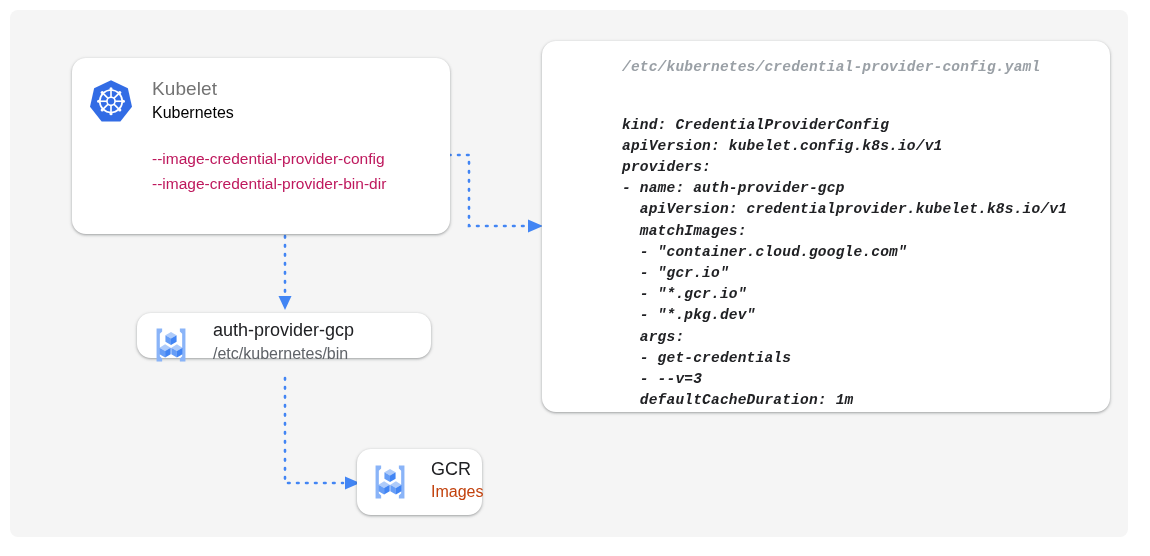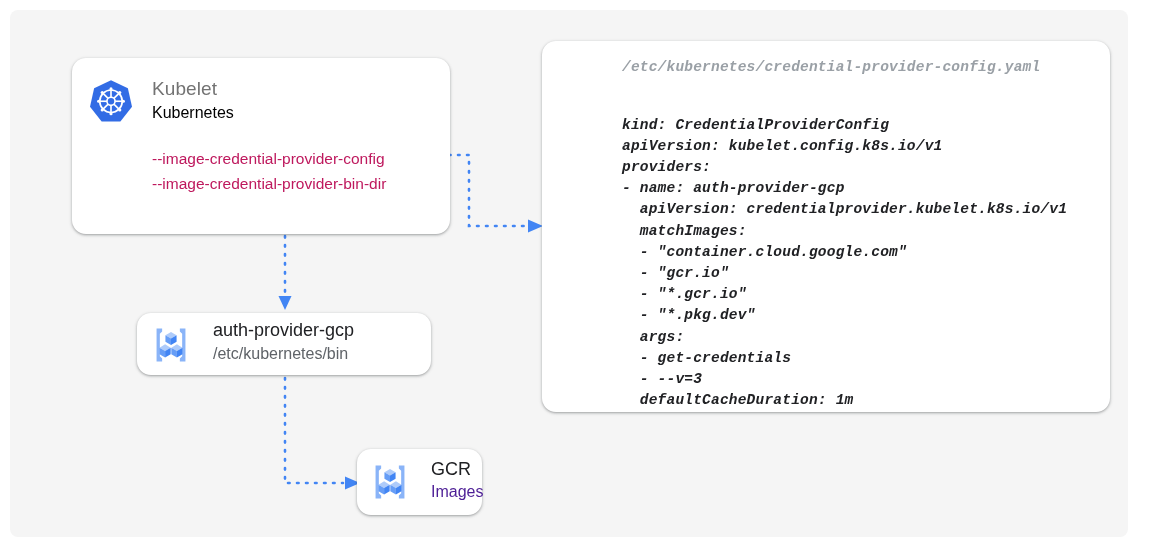--- a/index.html
+++ b/index.html
@@ -73,21 +73,21 @@
     color: #be185d;
     line-height: 25px;
   }
   #kubelet-flags div { white-space: nowrap; }
 
   
   #auth-card {
     left: 137px;
     top: 313px;
     width: 294px;
-    height: 62px;
+    height: 45px;
   }
   #auth-icon {
     position: absolute;
     left: 13px;
     top: 11px;
     width: 42px;
     height: 42px;
   }
   #auth-title {
     position: absolute;
@@ -123,21 +123,21 @@
     left: 74px;
     top: 10px;
     font-size: 18px;
     color: #202124;
   }
   #gcr-subtitle {
     position: absolute;
     left: 74px;
     top: 34px;
     font-size: 16px;
-    color: #4c1d95;
+    color: #c2410c;
   }
 
   
   #yaml-card {
     left: 542px;
     top: 41px;
     width: 568px;
     height: 371px;
   }
   #yaml-path {

